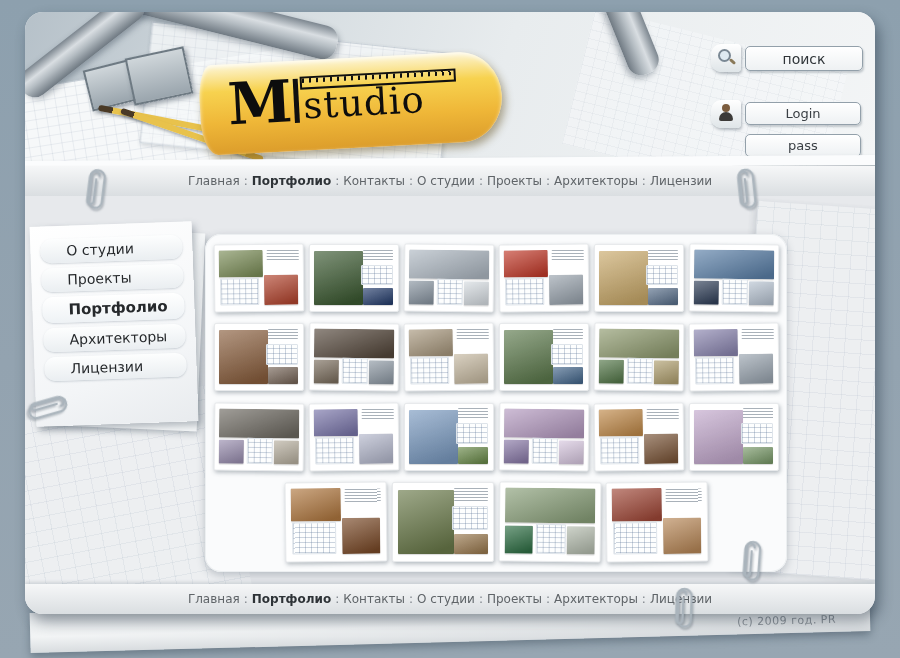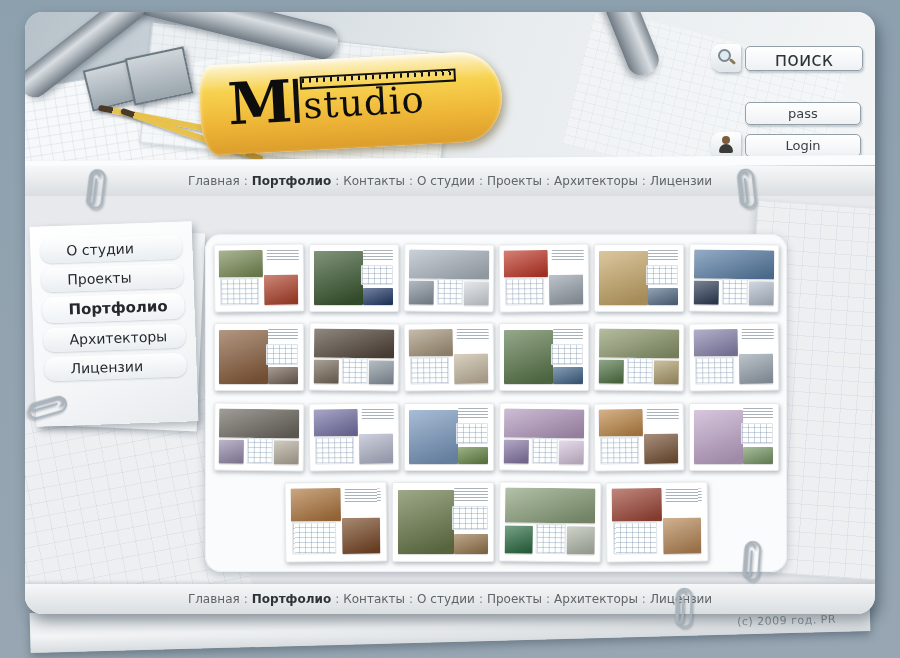--- a/index.html
+++ b/index.html
@@ -78,21 +78,21 @@
   .field,.btn{box-sizing:border-box;font-family:inherit;}
   .field{
     position:absolute;left:34px;top:0;width:116px;height:23px;border:1px solid #93a0aa;border-radius:5px;
     background:linear-gradient(180deg,#ffffff,#eef1f3);text-align:center;font-size:13px;color:#3a3f44;
     box-shadow:1px 2px 2px rgba(60,75,90,.25);
   }
   .search-row{margin-bottom:30px;}
   .btn-search{
     position:absolute;left:34px;top:0;width:116px;height:23px;border:1px solid #93a0aa;border-radius:5px;
     background:linear-gradient(180deg,#ffffff,#eef1f3);display:flex;align-items:center;justify-content:center;
-    font-size:19px;color:#2f3438;box-shadow:1px 2px 2px rgba(60,75,90,.25);cursor:pointer;
+    font-size:14px;color:#2f3438;box-shadow:1px 2px 2px rgba(60,75,90,.25);cursor:pointer;
   }
   .mag{position:absolute;left:7px;top:5px;width:9px;height:9px;border:2px solid #7a8894;border-radius:50%;background:#dfeaf2;}
   .mag::after{content:"";position:absolute;left:9px;top:9px;width:7px;height:3px;background:#8a7a5a;border-radius:2px;transform:rotate(40deg);}
   .person{position:absolute;left:8px;top:4px;width:14px;height:18px;}
   .person::before{content:"";position:absolute;left:3px;top:0;width:8px;height:8px;border-radius:50%;background:#7b5c3e;}
   .person::after{content:"";position:absolute;left:0;top:8px;width:14px;height:9px;border-radius:7px 7px 2px 2px;background:#3c3a38;}
   
   .tear{position:absolute;left:-6px;top:146px;width:862px;height:10px;background:#fbfcfd;transform:rotate(-.4deg);
     box-shadow:0 3px 4px rgba(50,65,80,.35);}
   
@@ -184,27 +184,27 @@
     </div>
 
     <div class="auth">
       <div class="row search-row">
         <div class="tab">
             <span class="mag"></span>
           </div>
         <div class="btn-search">поиск</div>
       </div>
       <div class="row">
-        <input class="field" readonly="" value="pass" style="">
+        <div class="tab">
+            <span class="person"></span>
+          </div>
+        <input class="field" readonly="" value="Login" style="">
       </div>
       <div class="row">
-        <div class="tab">
-            <span class="person"></span>
-          </div>
-        <input class="field" readonly="" value="Login" style="">
+        <input class="field" readonly="" value="pass" style="">
       </div>
 
     </div>
   </div>
 
   <div class="tear"></div>
 
   <div class="nav nav-top">
       <span class="navitem">Главная</span>
       <span class="navsep">:</span>

